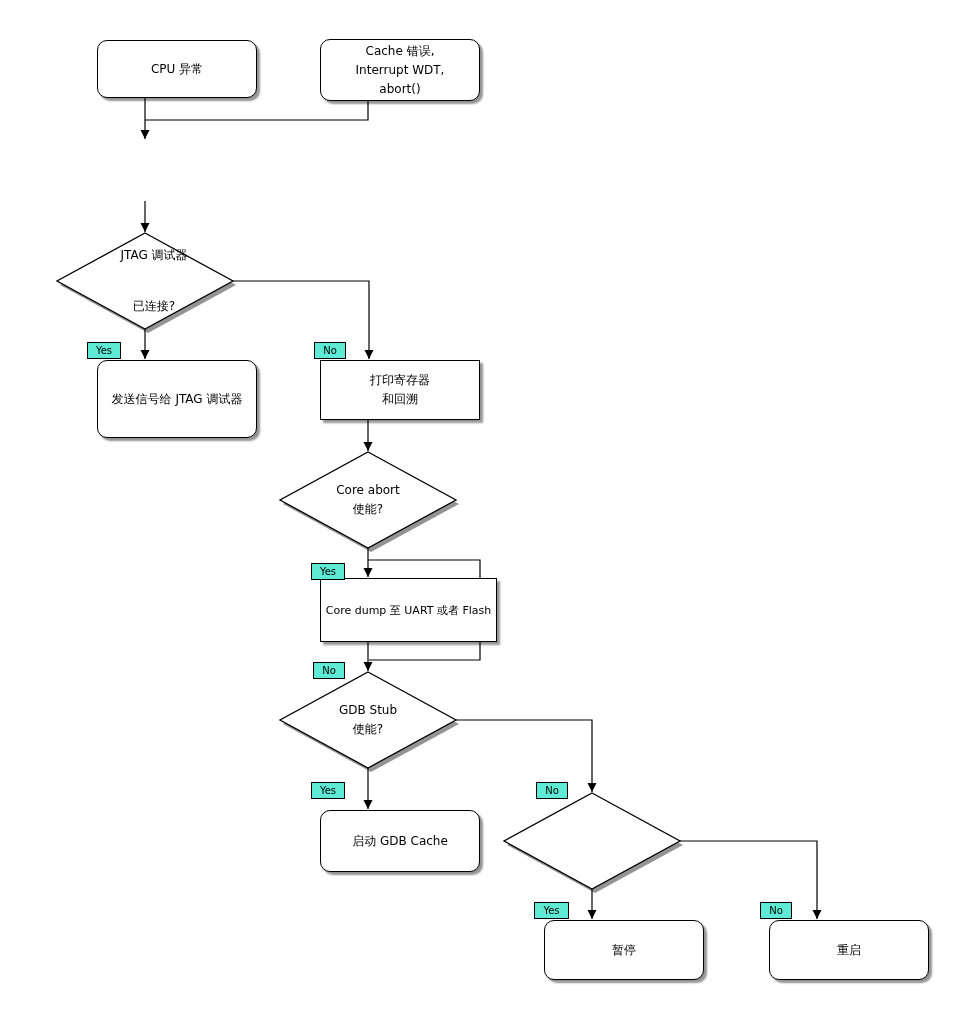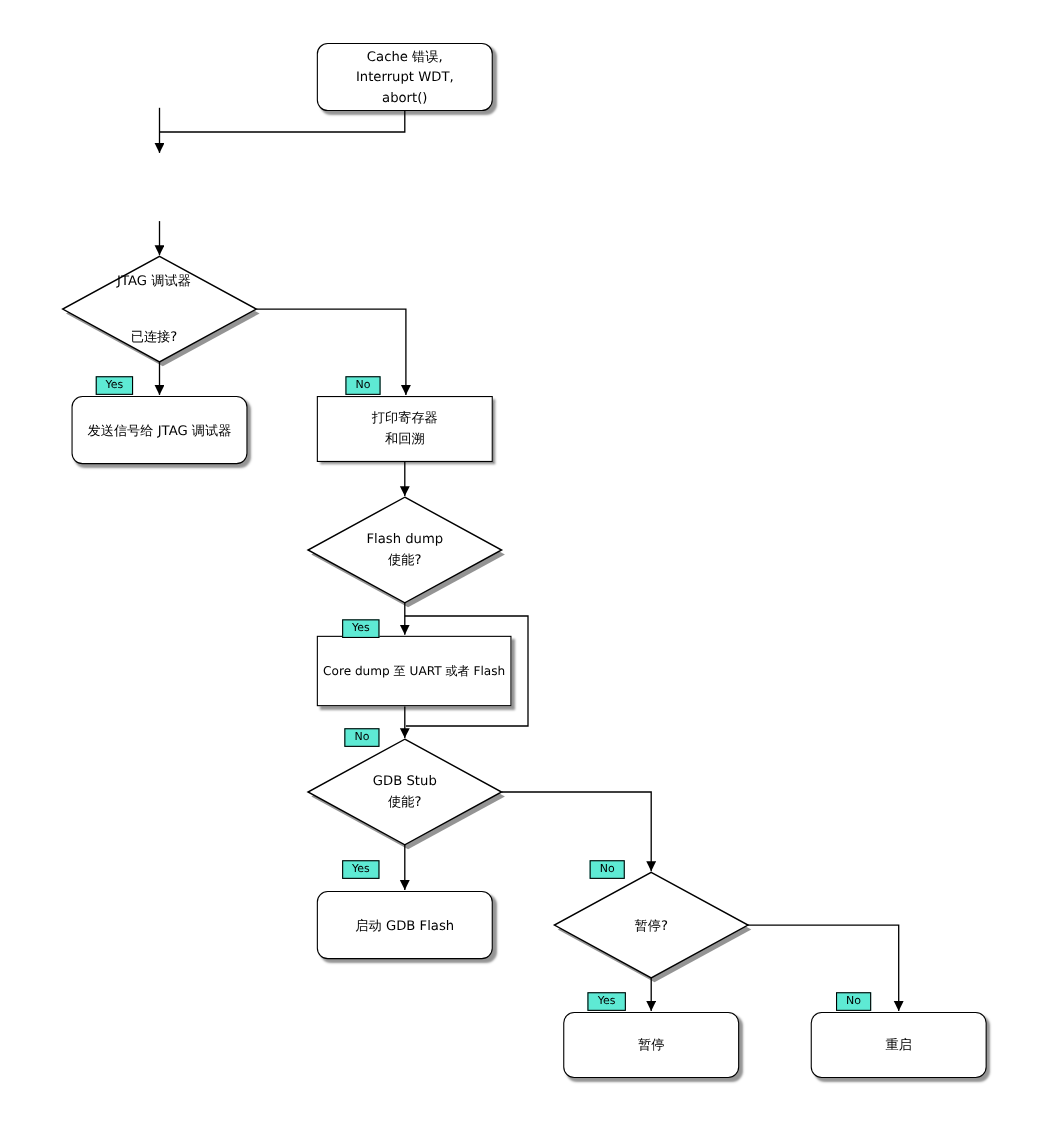--- a/index.html
+++ b/index.html
@@ -31,20 +31,21 @@
     border: 1.3px solid #000;
     box-shadow: 3px 3px 2px rgba(0,0,0,0.42);
     display: flex;
     flex-direction: column;
     align-items: center;
     justify-content: center;
     text-align: center;
     font-size: 12px;
     line-height: 19px;
     white-space: nowrap;
+    margin-left: 32px;
   }
   .rounded { border-radius: 10px; }
   .small-text { font-size: 11px; }
   .tag {
     position: absolute;
     box-sizing: border-box;
     background: #5eead4;
     border: 1.2px solid #000;
     display: flex;
     align-items: center;
@@ -97,71 +98,71 @@
     <path class="edge" d="M368,420 V451" marker-end="url(#arrow)"></path>
     <path class="edge" d="M368,548 V577" marker-end="url(#arrow)"></path>
     <path class="edge" d="M368,560 H480 V660 H369"></path>
     <path class="edge" d="M368,642 V671" marker-end="url(#arrow)"></path>
     <path class="edge" d="M368,768 V809" marker-end="url(#arrow)"></path>
     <path class="edge" d="M456,720 H592 V792" marker-end="url(#arrow)"></path>
     <path class="edge" d="M592,889 V919" marker-end="url(#arrow)"></path>
     <path class="edge" d="M680,841 H817 V919" marker-end="url(#arrow)"></path>
   </svg>
 
+  <div class="node rounded" style="left:65px; top:40px; width:160px; height:58px;">
+    <span>CPU 异常</span>
+  </div>
 
   <div class="node rounded" style="left:288px; top:39px; width:160px; height:62px;">
     <span>Cache 错误,</span>
     <span>Interrupt WDT,</span>
     <span>abort()</span>
   </div>
 
 
-  <div class="node rounded" style="left:65px; top:360px; width:160px; height:62px;">
+  <div class="node rounded" style="left:65px; top:360px; width:160px; height:78px;">
     <span>发送信号给 JTAG 调试器</span>
   </div>
 
   <div class="node" style="left:288px; top:360px; width:160px; height:60px;">
     <span>打印寄存器</span>
     <span>和回溯</span>
   </div>
 
   <div class="node small-text" style="left:288px; top:578px; width:177px; height:64px;">
     <span>Core dump 至 UART 或者 Flash</span>
   </div>
 
   <div class="node rounded" style="left:288px; top:810px; width:160px; height:62px;">
-    <span>启动 GDB Flash</span>
+    <span>启动 GDB Cache</span>
   </div>
 
   <div class="node rounded" style="left:512px; top:920px; width:160px; height:60px;">
     <span>暂停</span>
   </div>
 
   <div class="node rounded" style="left:737px; top:920px; width:160px; height:60px;">
     <span>重启</span>
   </div>
 
-  <div class="dlabel" style="left:80px; top:258px; width:120px; height:46px;gap:32px;">
+  <div class="dlabel" style="left:94px; top:258px; width:120px; height:46px;gap:32px;">
     <span>JTAG 调试器</span>
     <span>已连接?</span>
   </div>
 
   <div class="dlabel" style="left:308px; top:477px; width:120px; height:46px;">
-    <span>Flash dump</span>
+    <span>Core abort</span>
     <span>使能?</span>
   </div>
 
   <div class="dlabel" style="left:308px; top:697px; width:120px; height:46px;">
     <span>GDB Stub</span>
     <span>使能?</span>
   </div>
 
-  <div class="dlabel" style="left:532px; top:818px; width:120px; height:46px;">
-    <span>暂停?</span>
-  </div>
 
   <div class="tag" style="left:87px;  top:342px; width:34px; height:17px;">
     <span>Yes</span>
   </div>
   <div class="tag" style="left:314px; top:342px; width:32px; height:17px;">
     <span>No</span>
   </div>
   <div class="tag" style="left:311px; top:563px; width:34px; height:17px;">
     <span>Yes</span>
   </div>

